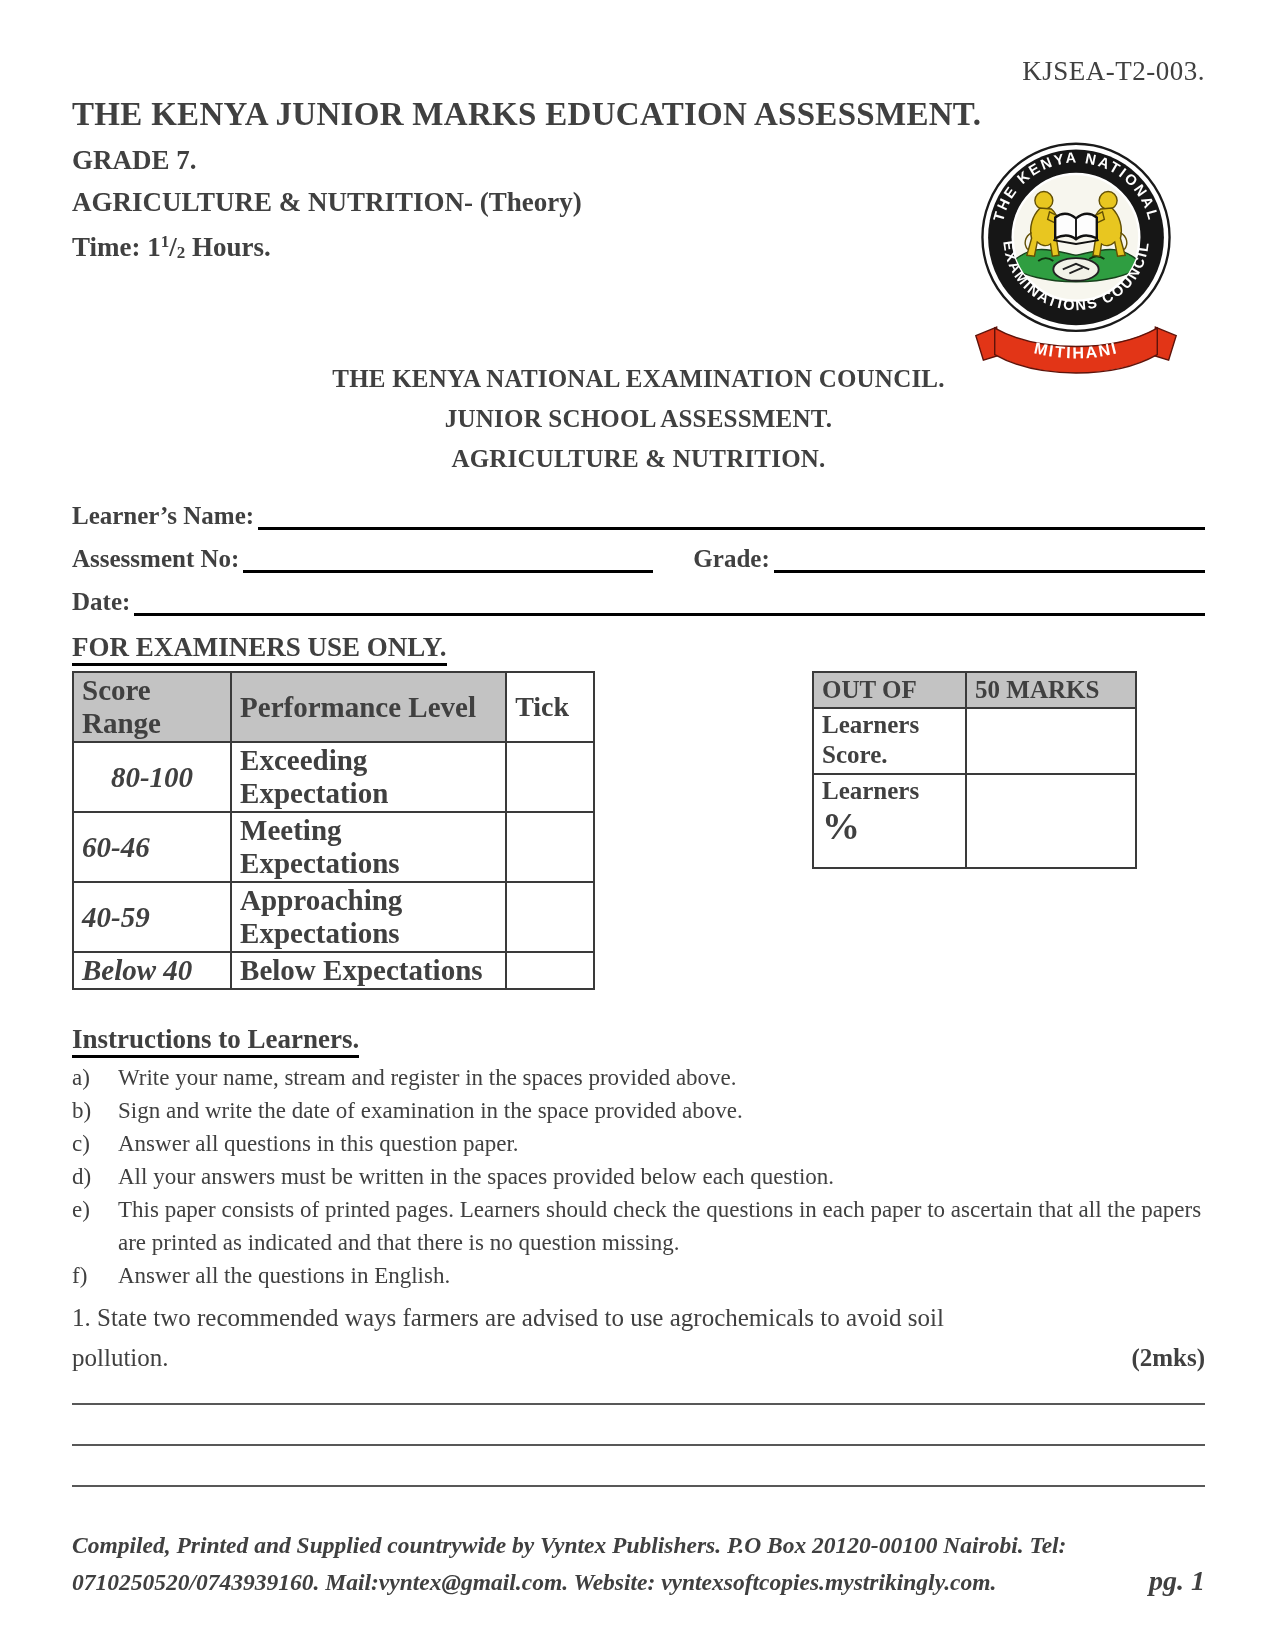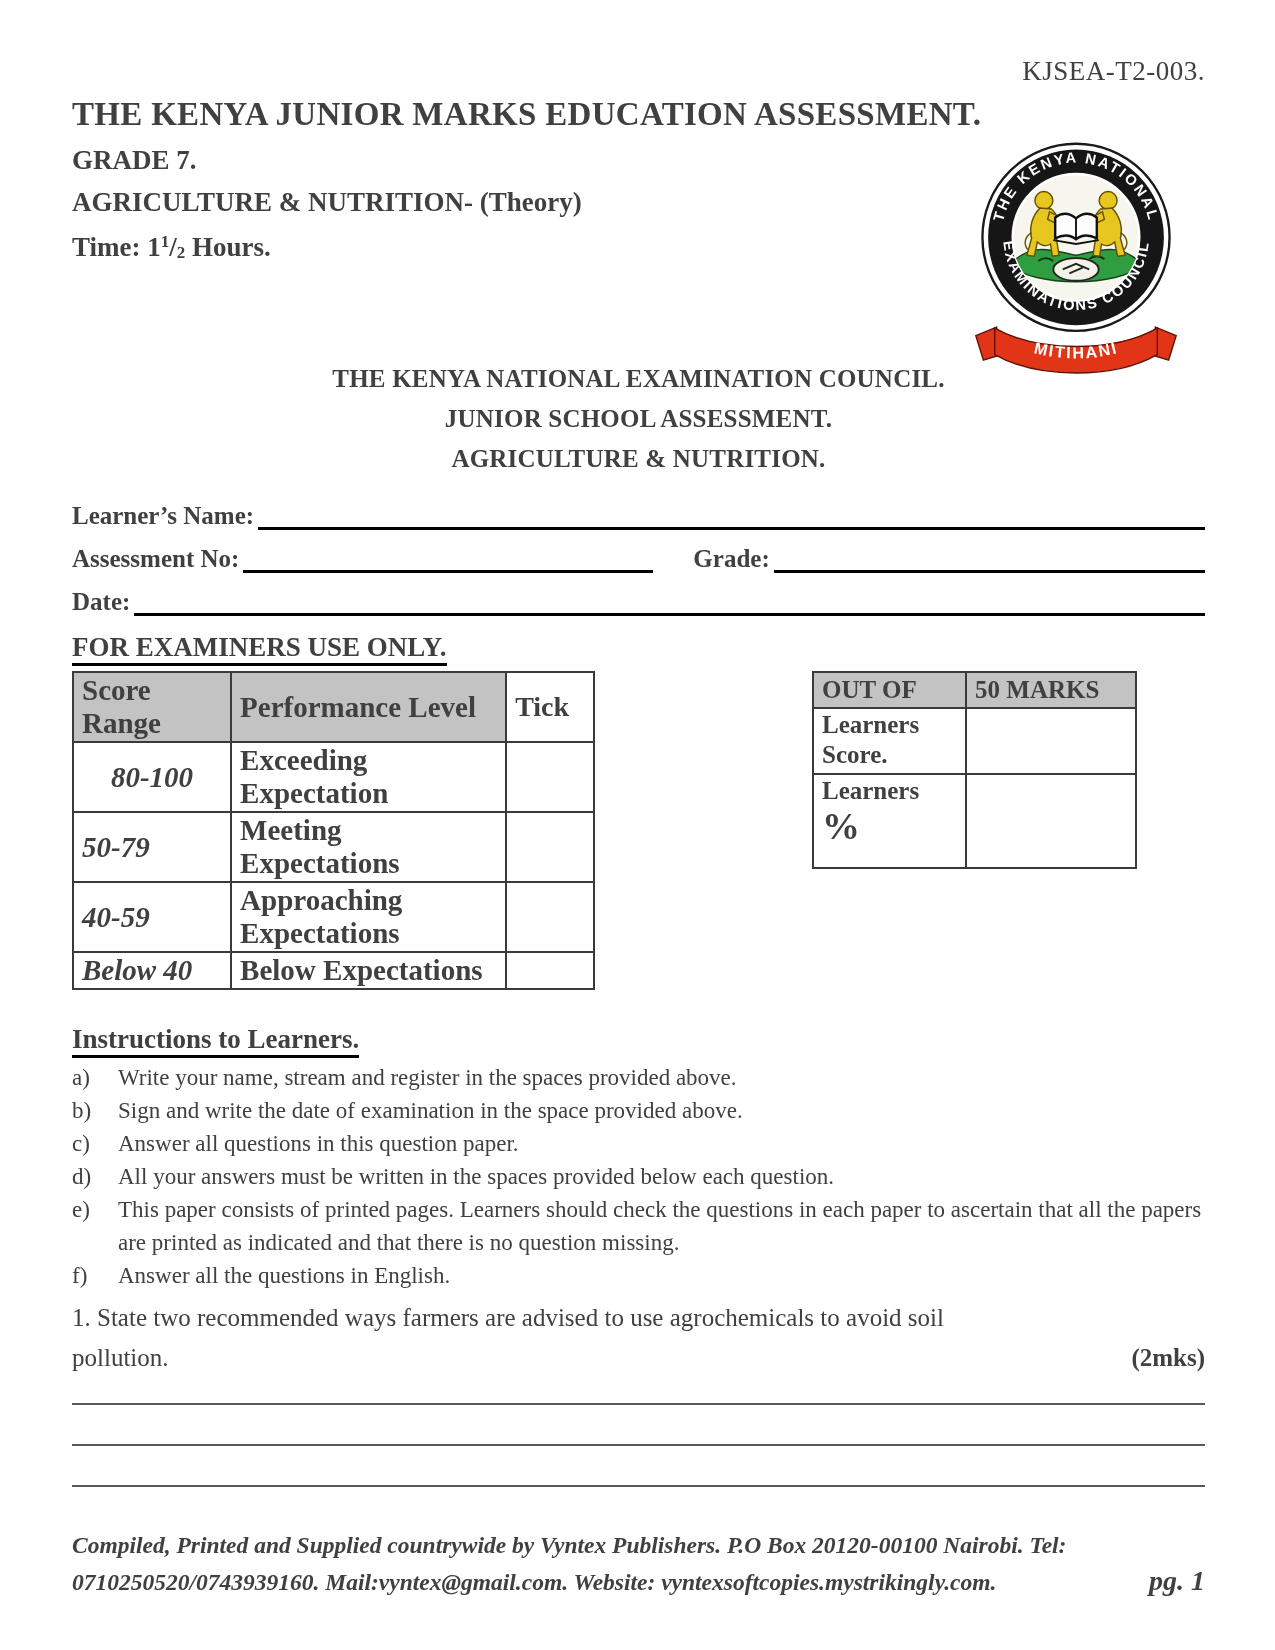--- a/index.html
+++ b/index.html
@@ -187,21 +187,21 @@
         <th>Score Range</th>
         <th>Performance Level</th>
         <th class="tick-col">Tick</th>
       </tr>
       <tr>
         <td class="range center">80-100</td>
         <td class="level">Exceeding Expectation</td>
         <td class="tickcell"></td>
       </tr>
       <tr>
-        <td class="range">50-79</td>
+        <td class="range">60-46</td>
         <td class="level">Meeting Expectations</td>
         <td class="tickcell"></td>
       </tr>
       <tr>
         <td class="range">40-59</td>
         <td class="level">Approaching Expectations</td>
         <td class="tickcell"></td>
       </tr>
       <tr>
         <td class="range">Below 40</td>

